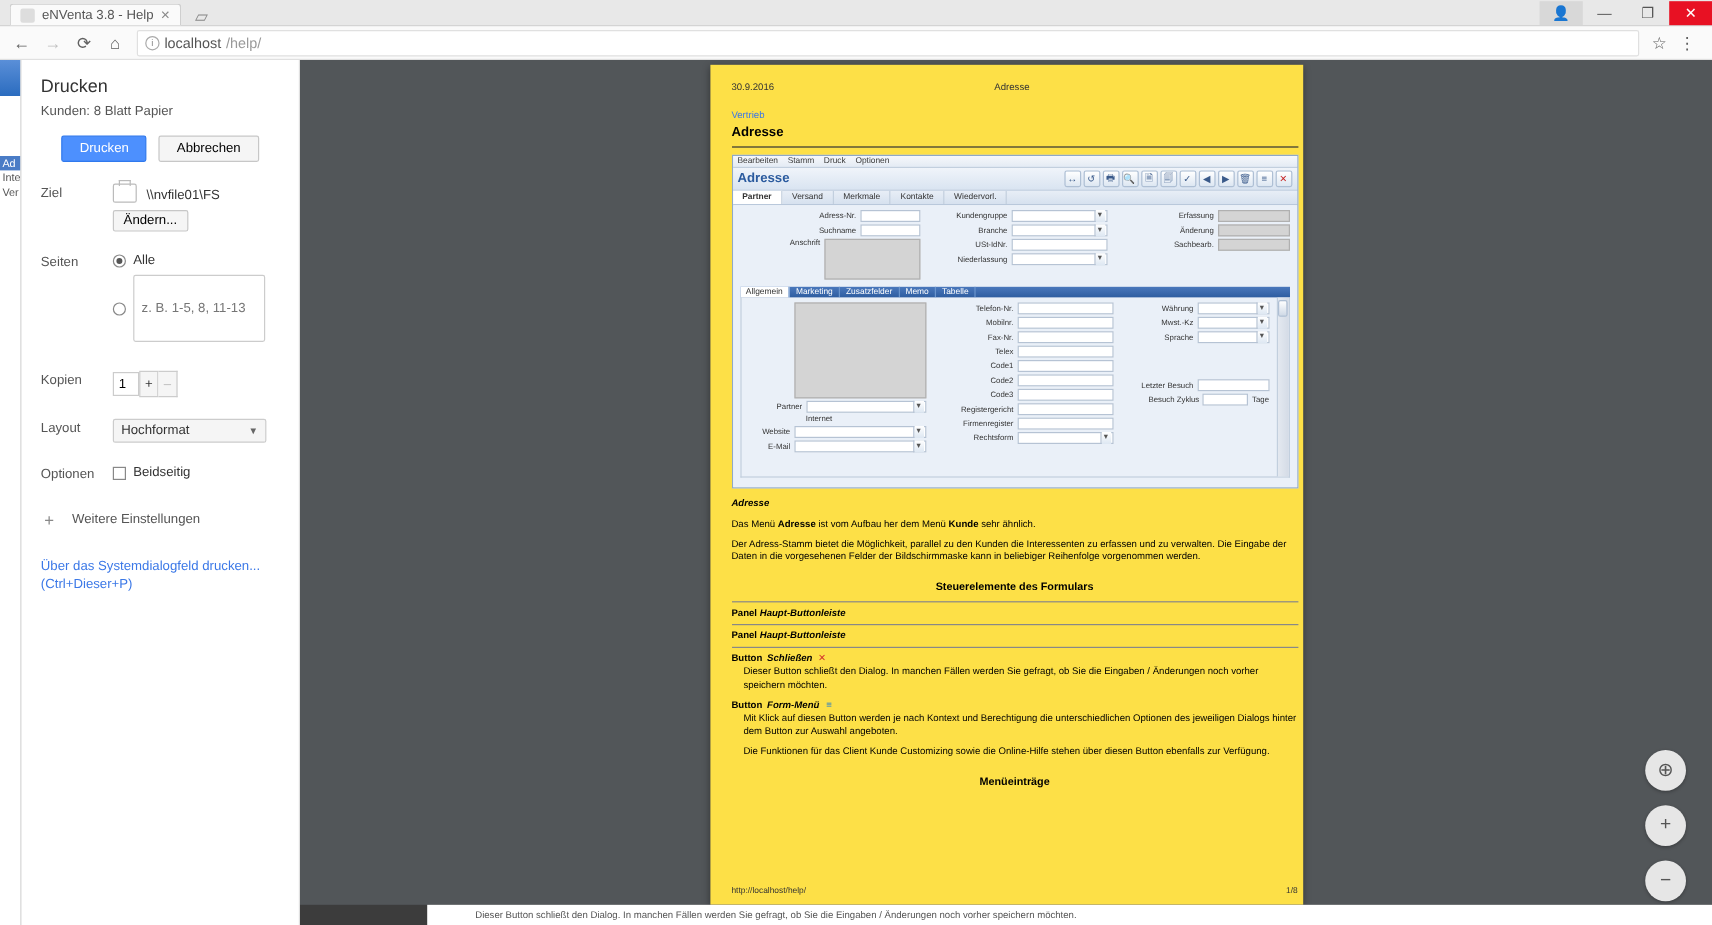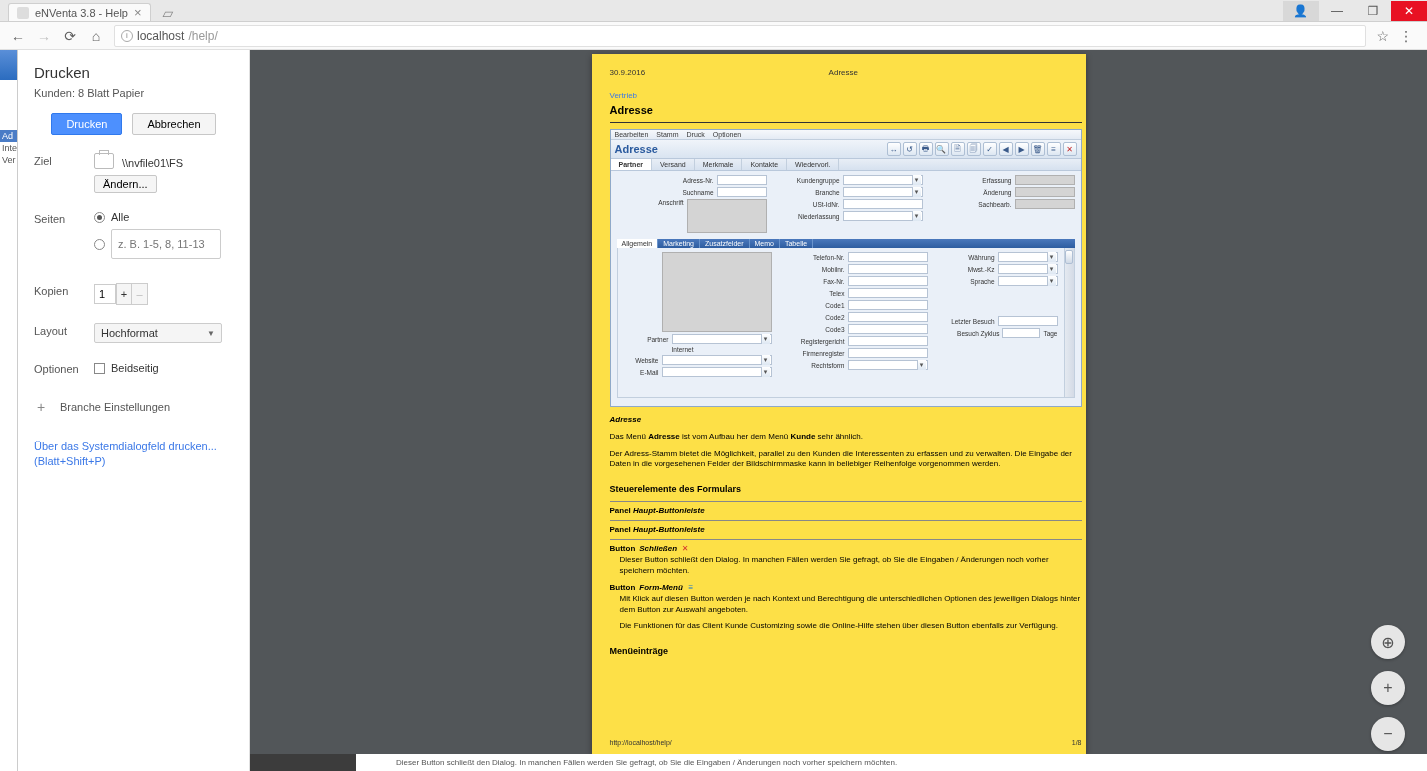--- a/index.html
+++ b/index.html
@@ -46,21 +46,21 @@
 .section .label { width: 60px; color: #555; padding-top: 2px; }
 .section .content { flex: 1; }
 .dest-row { display: flex; align-items: flex-end; gap: 8px; margin-bottom: 6px; }
 .printer-ico { width: 20px; height: 16px; border: 1px solid #bbb; border-radius: 2px; position: relative; }
 .printer-ico:before { content: ""; position: absolute; top: -4px; left: 4px; right: 4px; height: 4px; border: 1px solid #bbb; border-bottom: none; }
 .small-btn { border: 1px solid #c7c7c7; background: #f5f5f5; padding: 2px 8px; font-size: 11px; border-radius: 2px; cursor: pointer; }
 
 .radio-row { display: flex; align-items: center; gap: 6px; margin-bottom: 6px; }
 .radio { width: 11px; height: 11px; border: 1px solid #888; border-radius: 50%; display: inline-flex; align-items: center; justify-content: center; }
 .radio.checked:after { content: ""; width: 5px; height: 5px; background: #555; border-radius: 50%; }
-.txt-input { border: 1px solid #ccc; padding: 8px 6px; font-size: 11px; width: 110px; color: #aaa; border-radius: 2px; }
+.txt-input { border: 1px solid #ccc; padding: 21px 6px; font-size: 11px; width: 110px; color: #aaa; border-radius: 2px; }
 
 .copies-row { display: flex; align-items: center; }
 .copies-row input { width: 22px; border: 1px solid #ccc; padding: 3px 4px; font-size: 11px; text-align: left; }
 .step-btn { width: 16px; height: 22px; border: 1px solid #ccc; background: #f5f5f5; font-size: 11px; display: flex; align-items: center; justify-content: center; }
 
 .select { border: 1px solid #ccc; background: #f5f5f5; padding: 3px 6px; font-size: 11px; width: 128px; display: flex; justify-content: space-between; align-items: center; border-radius: 2px; }
 .select .caret { font-size: 8px; color: #666; }
 
 .check-row { display: flex; align-items: center; gap: 6px; }
 .checkbox { width: 11px; height: 11px; border: 1px solid #888; background: #fff; }
@@ -108,21 +108,21 @@
 .sub-tab.active { background: #fff; color: #333; }
 .sub-panel { background: #eaf0f8; border: 1px solid #c2cfde; border-top: none; padding: 4px; height: 150px; position: relative; }
 .scroll-track { position: absolute; right: 0; top: 0; bottom: 0; width: 10px; background: linear-gradient(90deg,#e4e9f0,#d4dbe6); border-left: 1px solid #c2cfde; }
 .scroll-thumb { position: absolute; right: 1px; top: 2px; width: 8px; height: 14px; background: linear-gradient(#fff,#cfd9e6); border: 1px solid #aebfd4; border-radius: 2px; }
 
 .sub-grid { display: flex; gap: 6px; padding-right: 12px; }
 
 .body-text { font-size: 8px; line-height: 1.35; margin-bottom: 6px; }
 .body-text b { font-weight: 700; }
 .body-text i { font-style: italic; }
-.sect-h { font-size: 9px; font-weight: 700; margin: 8px 0 4px; }
+.sect-h { font-size: 9px; font-weight: 700; margin: 8px 0 4px; text-align: center; }
 .panel-h { font-size: 8px; margin-bottom: 2px; }
 .panel-h .it { font-style: italic; font-weight: 700; }
 .btn-doc { display: flex; align-items: center; gap: 4px; }
 .mini-ico { width: 8px; height: 8px; display: inline-flex; align-items: center; justify-content: center; font-size: 8px; }
 .mini-ico.red { color: #d32f2f; }
 .mini-ico.blue { color: #1976d2; }
 
 .page-ftr { margin-top: auto; display: flex; justify-content: space-between; font-size: 7px; color: #333; padding-top: 4px; }
 
 
@@ -235,26 +235,26 @@
     <div class="section">
       <div class="label">Optionen</div>
       <div class="content check-row">
         <span class="checkbox"></span>
         <span>Beidseitig</span>
       </div>
     </div>
 
     <div class="more-settings">
       <span class="plus-ico">+</span>
-      <span>Branche Einstellungen</span>
+      <span>Weitere Einstellungen</span>
     </div>
 
     <div class="sys-link">
       <div>Über das Systemdialogfeld drucken...</div>
-      <div>(Blatt+Shift+P)</div>
+      <div>(Ctrl+Dieser+P)</div>
     </div>
   </div>
 
   <div class="preview-area">
     <div class="page">
       <div class="page-hdr">
         <span>30.9.2016</span>
         <span>Adresse</span>
         <span style="width:40px"></span>
       </div>

